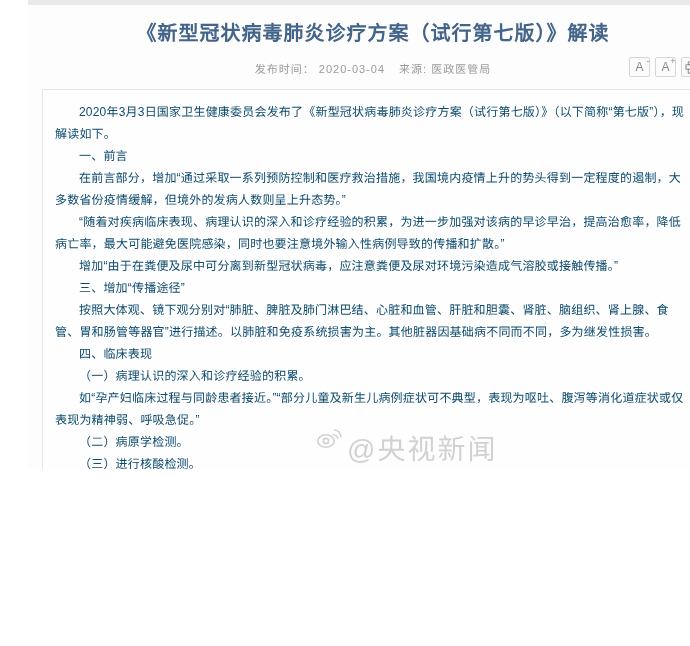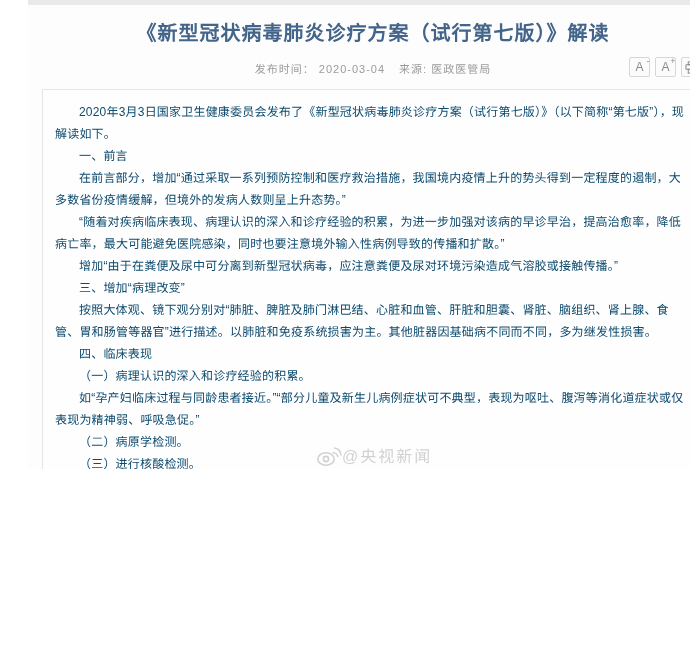--- a/index.html
+++ b/index.html
@@ -58,24 +58,24 @@
     font-size: 12px;
     line-height: 22px;
     color: #0c4a6e;
     text-indent: 2em;
     letter-spacing: 0.2px;
   }
 
   .watermark {
     position: absolute;
     left: 288px; bottom: 2px;
-    display: flex; align-items: flex-end; 
+    display: flex; align-items: flex-start; gap: 5px;
     color: #c3c3c3;
     opacity: 0.75;
-    font-size: 16px;
+    font-size: 28px;
     letter-spacing: 2px;
     pointer-events: none;
     text-shadow: 0 0 1px #ffffff;
   }
   .watermark svg { display: block; }
 </style>
 </head>
 <body>
 
 <div class="page">
@@ -105,21 +105,21 @@
       </button>
     </div>
   </div>
 
   <div class="content-box">
     <p>2020年3月3日国家卫生健康委员会发布了《新型冠状病毒肺炎诊疗方案（试行第七版）》（以下简称“第七版”），现解读如下。</p>
     <p>一、前言</p>
     <p>在前言部分，增加“通过采取一系列预防控制和医疗救治措施，我国境内疫情上升的势头得到一定程度的遏制，大多数省份疫情缓解，但境外的发病人数则呈上升态势。”</p>
     <p>“随着对疾病临床表现、病理认识的深入和诊疗经验的积累，为进一步加强对该病的早诊早治，提高治愈率，降低病亡率，最大可能避免医院感染，同时也要注意境外输入性病例导致的传播和扩散。”</p>
     <p>增加“由于在粪便及尿中可分离到新型冠状病毒，应注意粪便及尿对环境污染造成气溶胶或接触传播。”</p>
-    <p>三、增加“病理改变”</p>
+    <p>三、增加“传播途径”</p>
     <p>按照大体观、镜下观分别对“肺脏、脾脏及肺门淋巴结、心脏和血管、肝脏和胆囊、肾脏、脑组织、肾上腺、食管、胃和肠管等器官”进行描述。以肺脏和免疫系统损害为主。其他脏器因基础病不同而不同，多为继发性损害。</p>
     <p>四、临床表现</p>
     <p>（一）病理认识的深入和诊疗经验的积累。</p>
     <p>如“孕产妇临床过程与同龄患者接近。”“部分儿童及新生儿病例症状可不典型，表现为呕吐、腹泻等消化道症状或仅表现为精神弱、呼吸急促。”</p>
     <p>（二）病原学检测。</p>
     <p>（三）进行核酸检测。</p>
     <p>新型冠状病毒特异性IgM抗体多在发病3-5天后阳性，IgG抗体滴度恢复期较急性期有4倍及以上增高。</p>
   </div>
 
   <div class="watermark">

